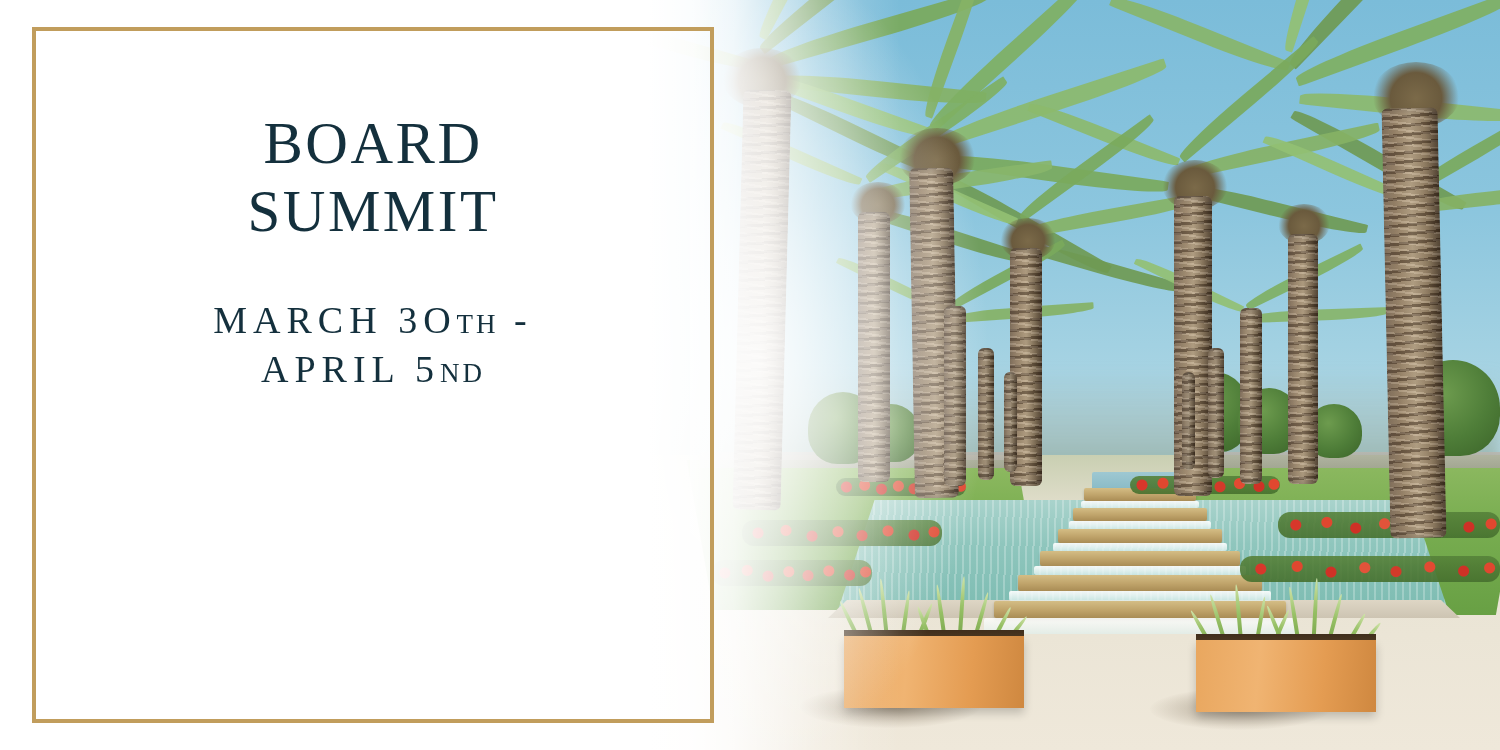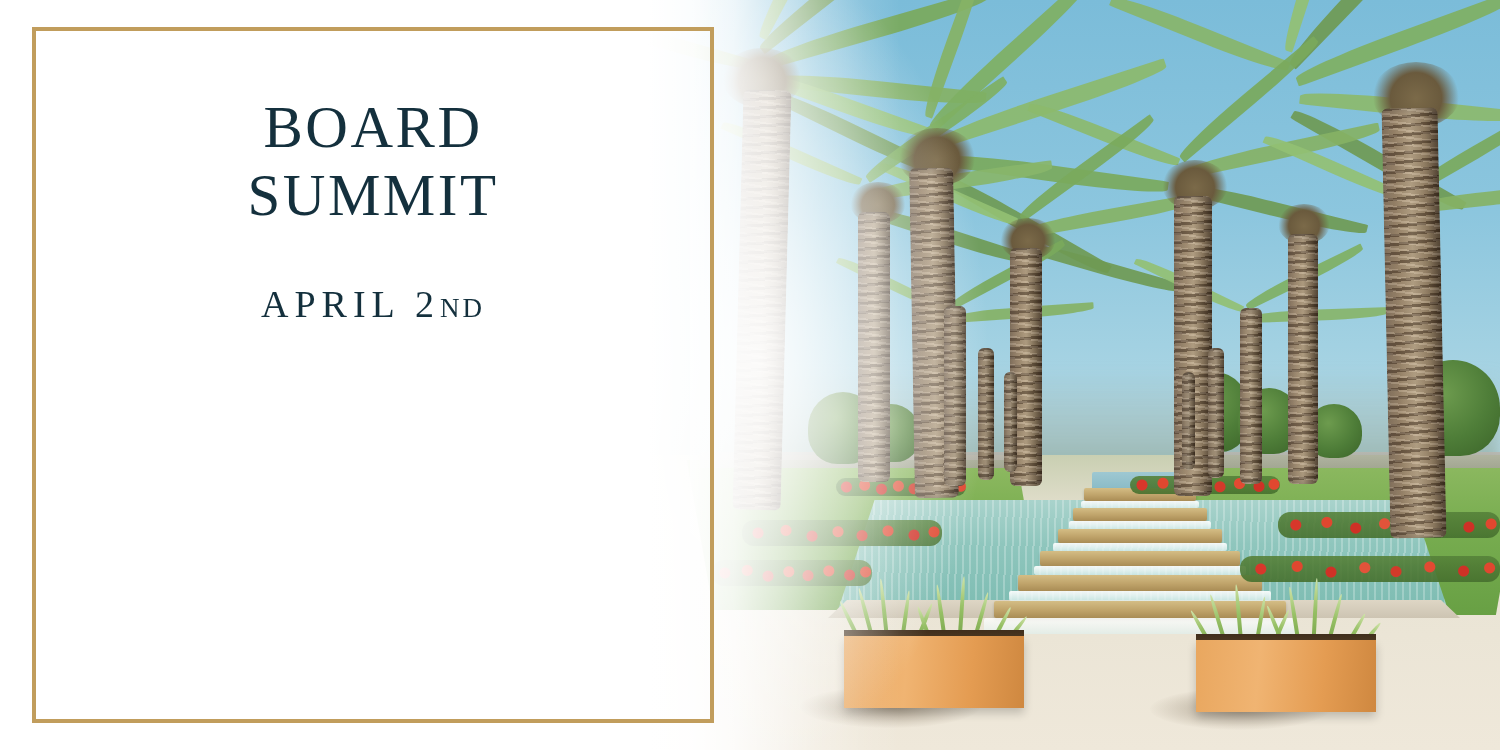--- a/index.html
+++ b/index.html
@@ -208,20 +208,21 @@
     text-align:center;
     color:#16303c;
   }
   .title {
     font-size:59px;
     line-height:1.16;
     letter-spacing:2.5px;
     font-weight:400;
     color:#14303d;
     max-width:640px;
+    margin-top:16px;
   }
   .title .ln { display:block; white-space:nowrap; }
   .ln.wide { letter-spacing:1px; }
 
   .dates {
     margin-top:50px;
     font-size:38px;
     line-height:1.30;
     letter-spacing:6px;
     color:#14303d;
@@ -409,18 +410,19 @@
   <div class="goldBorder"></div>
 
   <div class="textBlock">
 
     <div class="title">
       <span class="ln">BOARD</span>
       <span class="ln">SUMMIT</span>
     </div>
 
     <div class="dates">
-      <span class="dl"><span>APRIL 2</span><span class="sup">ND</span></span>
+      <span class="dl"><span>MARCH 3O</span><span class="sup">TH</span><span> -</span></span>
+      <span class="dl"><span>APRIL 5</span><span class="sup">ND</span></span>
     </div>
 
   </div>
 
 </div>
 
 </body></html>

